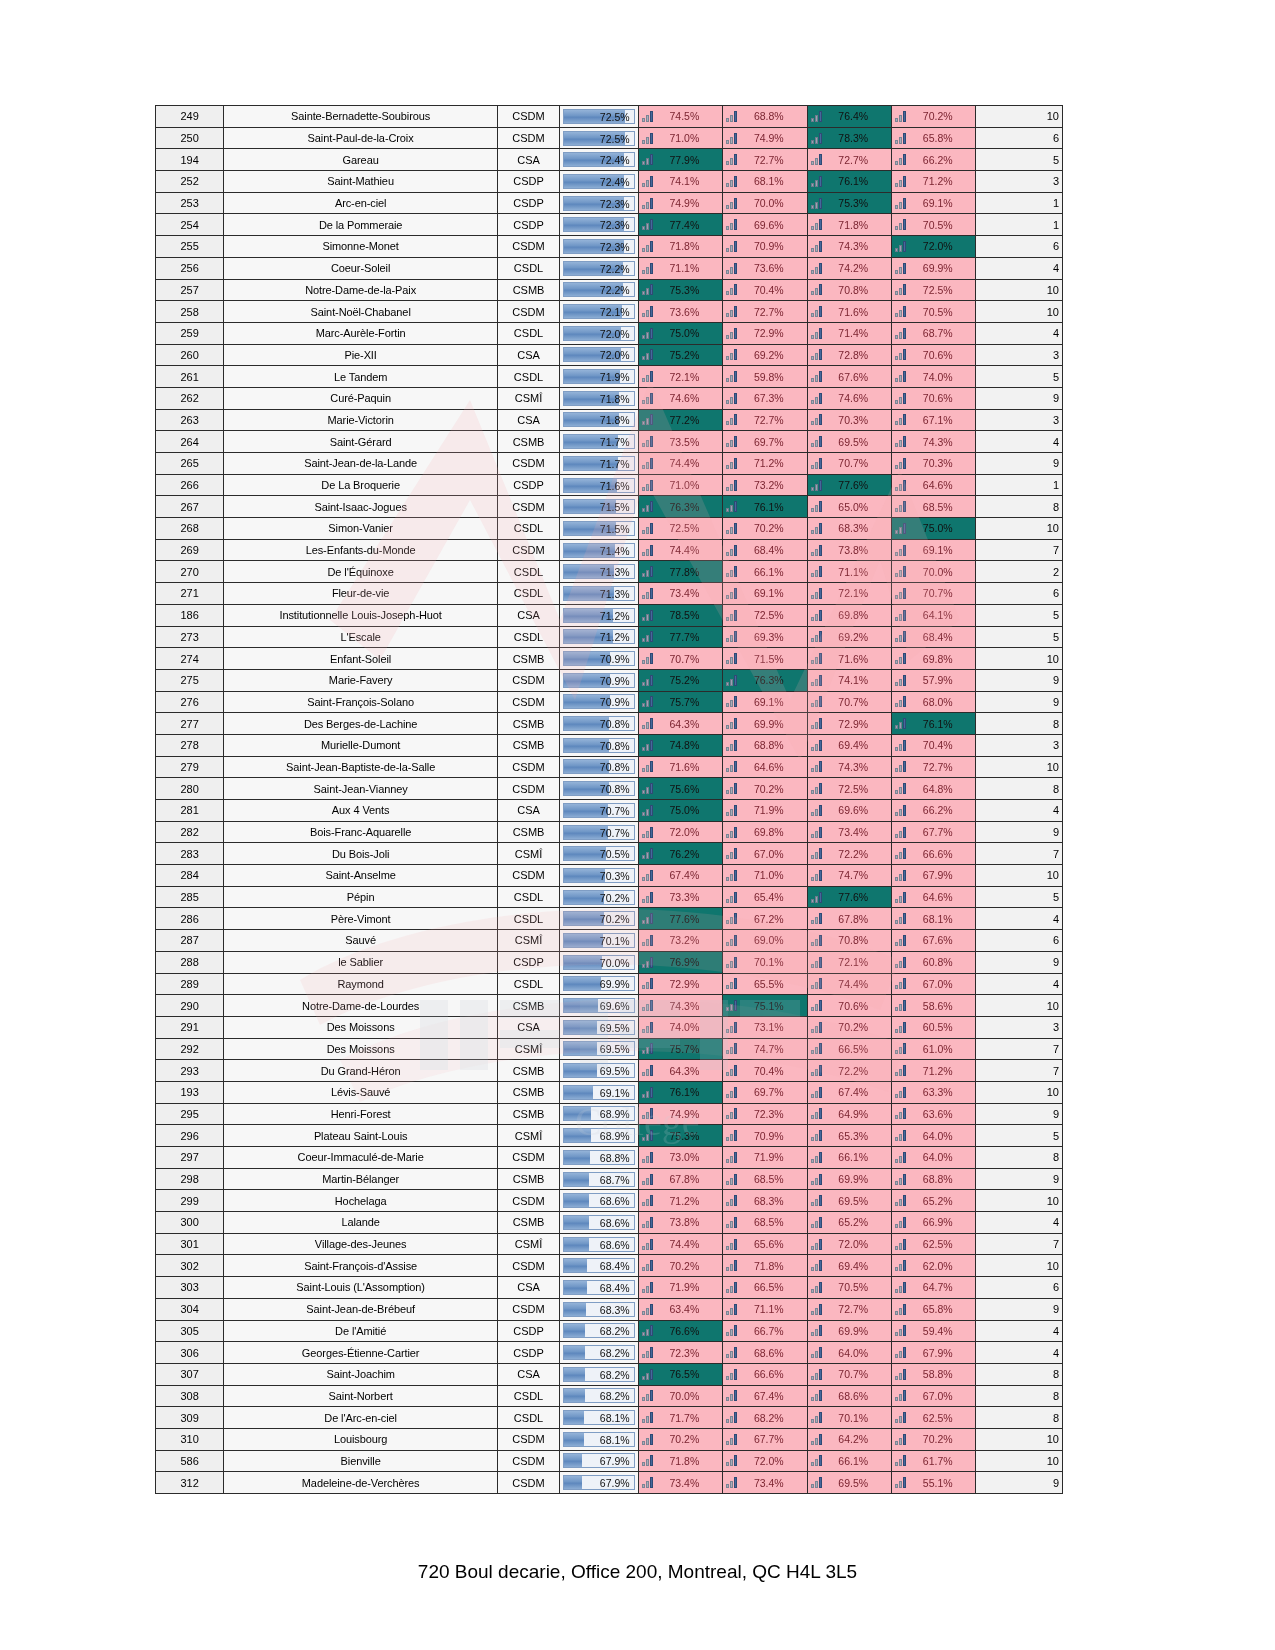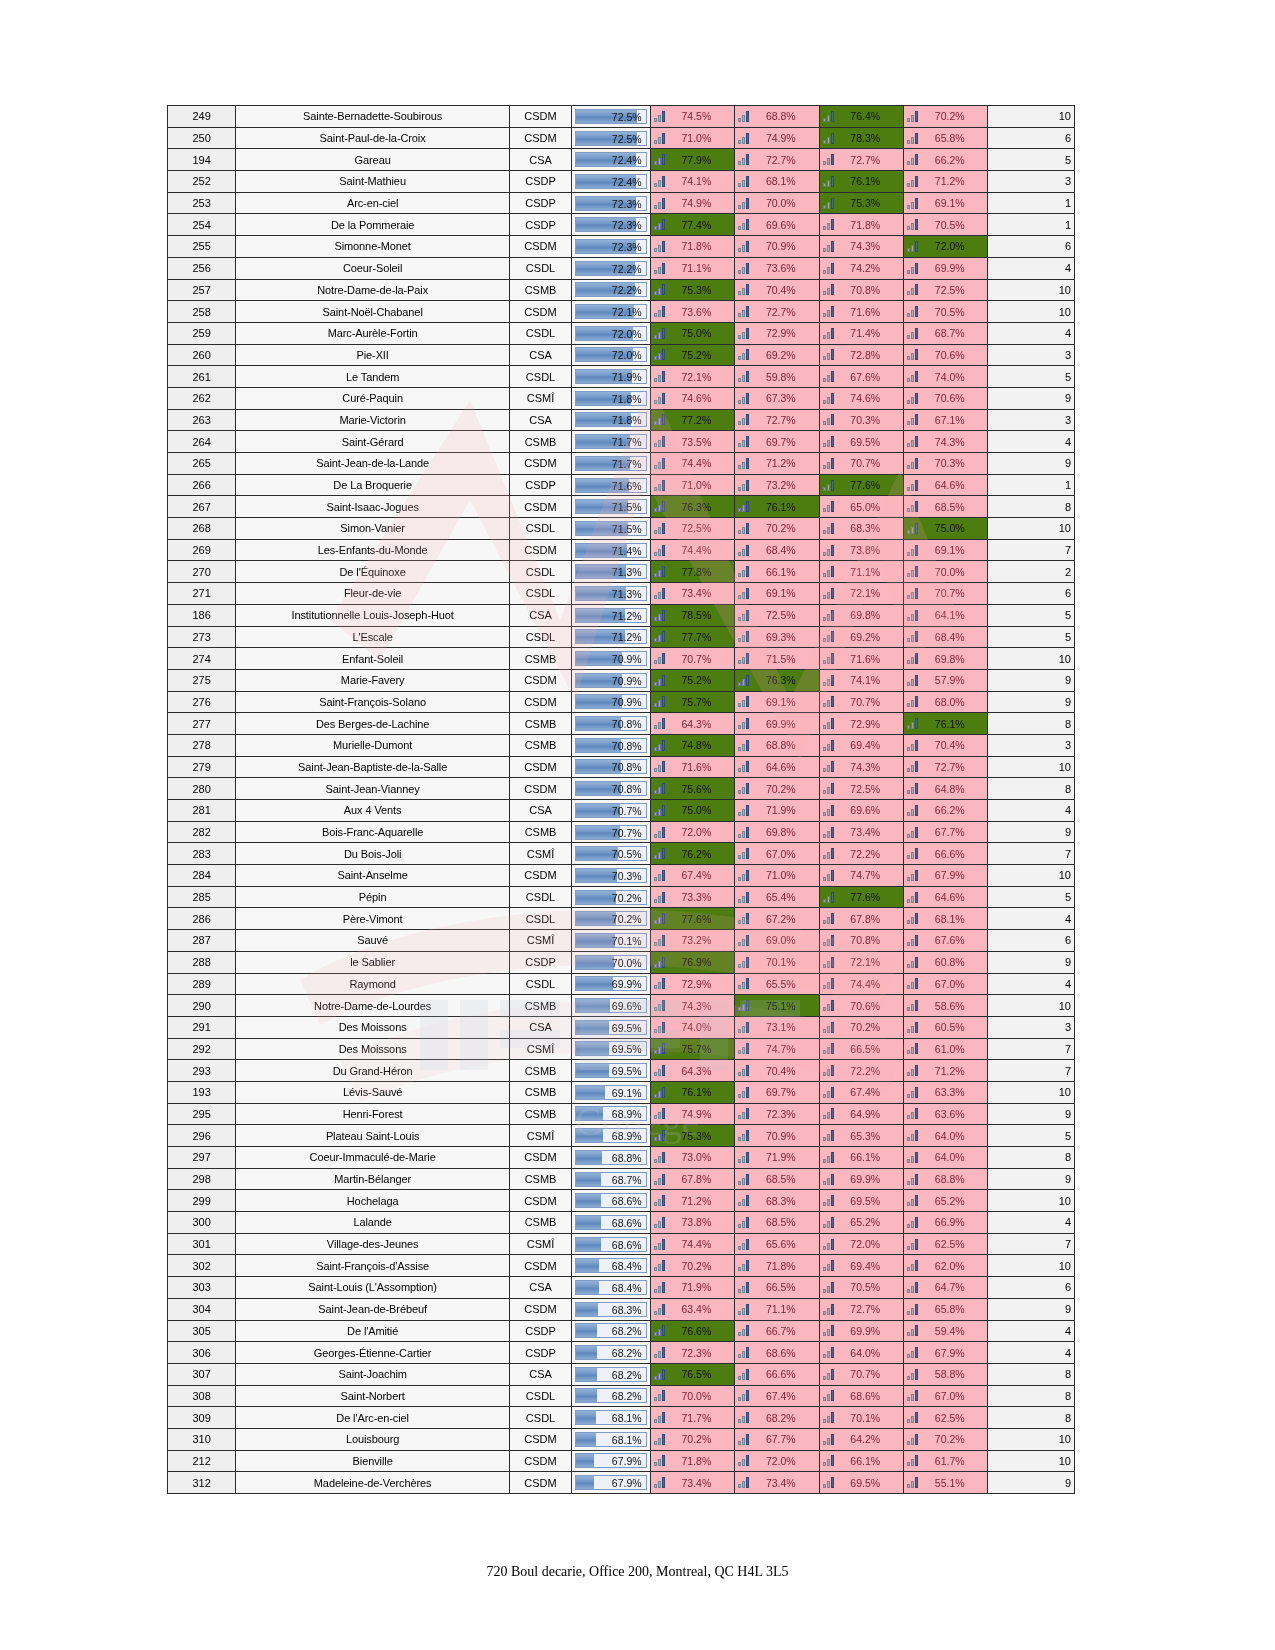--- a/index.html
+++ b/index.html
@@ -27,21 +27,20 @@
     width:908px;
     z-index:2;
   }
 
   table.ranking{
     border-collapse:collapse;
     table-layout:fixed;
     width:908px;
     font-size:10.5px;
     color:#000;
-    margin-left:12px;
   }
   table.ranking td{
     height:20.7px;
     padding:0 3px;
     border:1px solid #2b2b2b;
     vertical-align:middle;
     white-space:nowrap;
     overflow:hidden;
   }
 
@@ -101,21 +100,21 @@
     font-size:10.5px;
     color:#111;
   }
 
   
   td.metric{
     padding:0 2px 0 2px;
     font-size:10.5px;
   }
   td.metric.hot{background:#fbb7c0;}
-  td.metric.cool{background:#4d7c0f;}
+  td.metric.cool{background:#0f766e;}
   .mwrap{
     display:flex;
     align-items:center;
     height:18px;
   }
   .mwrap .ico{
     width:13px;height:11px;
     flex:0 0 13px;
     margin-right:3px;
     position:relative;
@@ -140,24 +139,23 @@
   td.metric.hot .ico i.b1,
   td.metric.hot .ico i.b2{background:#a9aebb;border-color:#7c8494;}
 
   
   #footer{
     position:absolute;
     left:0;right:0;
     top:1560px;
     text-align:center;
     z-index:3;
-    font-size:14px;
+    font-size:19px;
     line-height:24px;
     color:#000;
-    font-family:Liberation Serif, serif;
   }
 </style>
 </head>
 <body>
 
 <svg id="watermark" viewBox="0 0 1275 1650">
   <g fill="#f3a9ae">
     <path d="M330 620 L470 400 L560 620 L650 380 L790 700 L900 470 L960 620 L910 660 L880 560 L800 760 L645 480 L575 700 L470 500 L380 660 Z" opacity=".55"></path>
     <path d="M300 980 C430 900 700 880 900 960 L880 1010 C690 940 450 955 320 1025 Z" opacity=".45"></path>
     <path d="M340 1060 C470 990 720 975 905 1045 L888 1092 C710 1030 490 1042 360 1102 Z" opacity=".38"></path>
@@ -3408,21 +3406,21 @@
                 <i class="b1"></i>
                 <i class="b2"></i>
                 <i class="b3"></i>
               </span>
               <span class="num">70.2%</span>
             </div>
           </td>
           <td class="group">10</td>
         </tr>
         <tr>
-          <td class="rank">212</td>
+          <td class="rank">586</td>
           <td class="name">Bienville</td>
           <td class="board">CSDM</td>
           <td class="score">
             <div class="bar">
               <div class="fill" style="width: 25.5%;"></div>
               <span class="val">67.9%</span>
             </div>
           </td>
           <td class="metric hot">
             <div class="mwrap">

